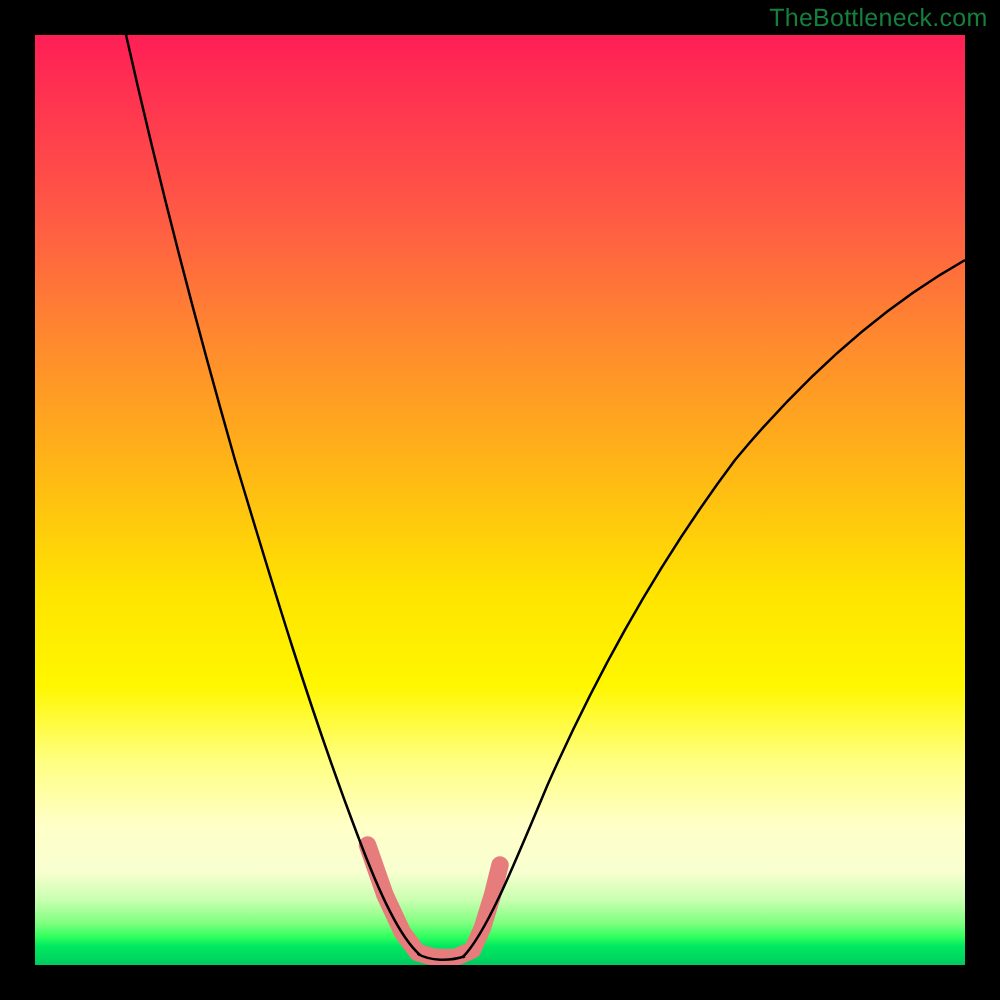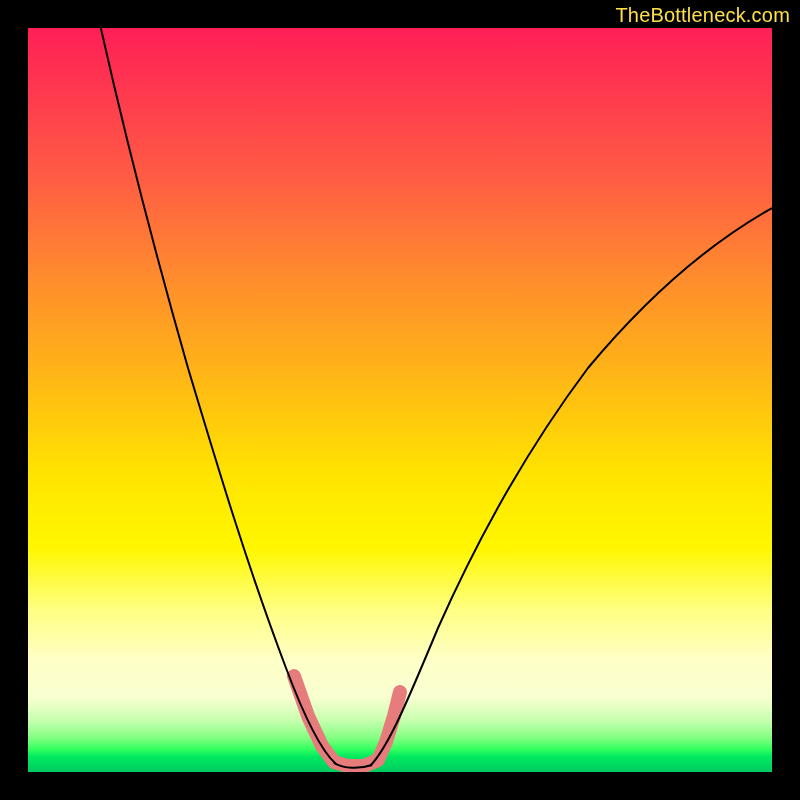--- a/index.html
+++ b/index.html
@@ -47,21 +47,21 @@
       #2eff5e 97%,
       #00e860 98%,
       #00d860 99.2%,
       #00c860 100%
     );
   }
   .watermark {
     position: absolute;
     top: 4px;
     right: 10px;
-    color: #fde047;
+    color: #15803d;
     font-size: 20px;
     font-weight: 500;
     letter-spacing: 0.2px;
   }
   svg.curves {
     position: absolute;
     inset: 0;
     width: 100%;
     height: 100%;
   }

